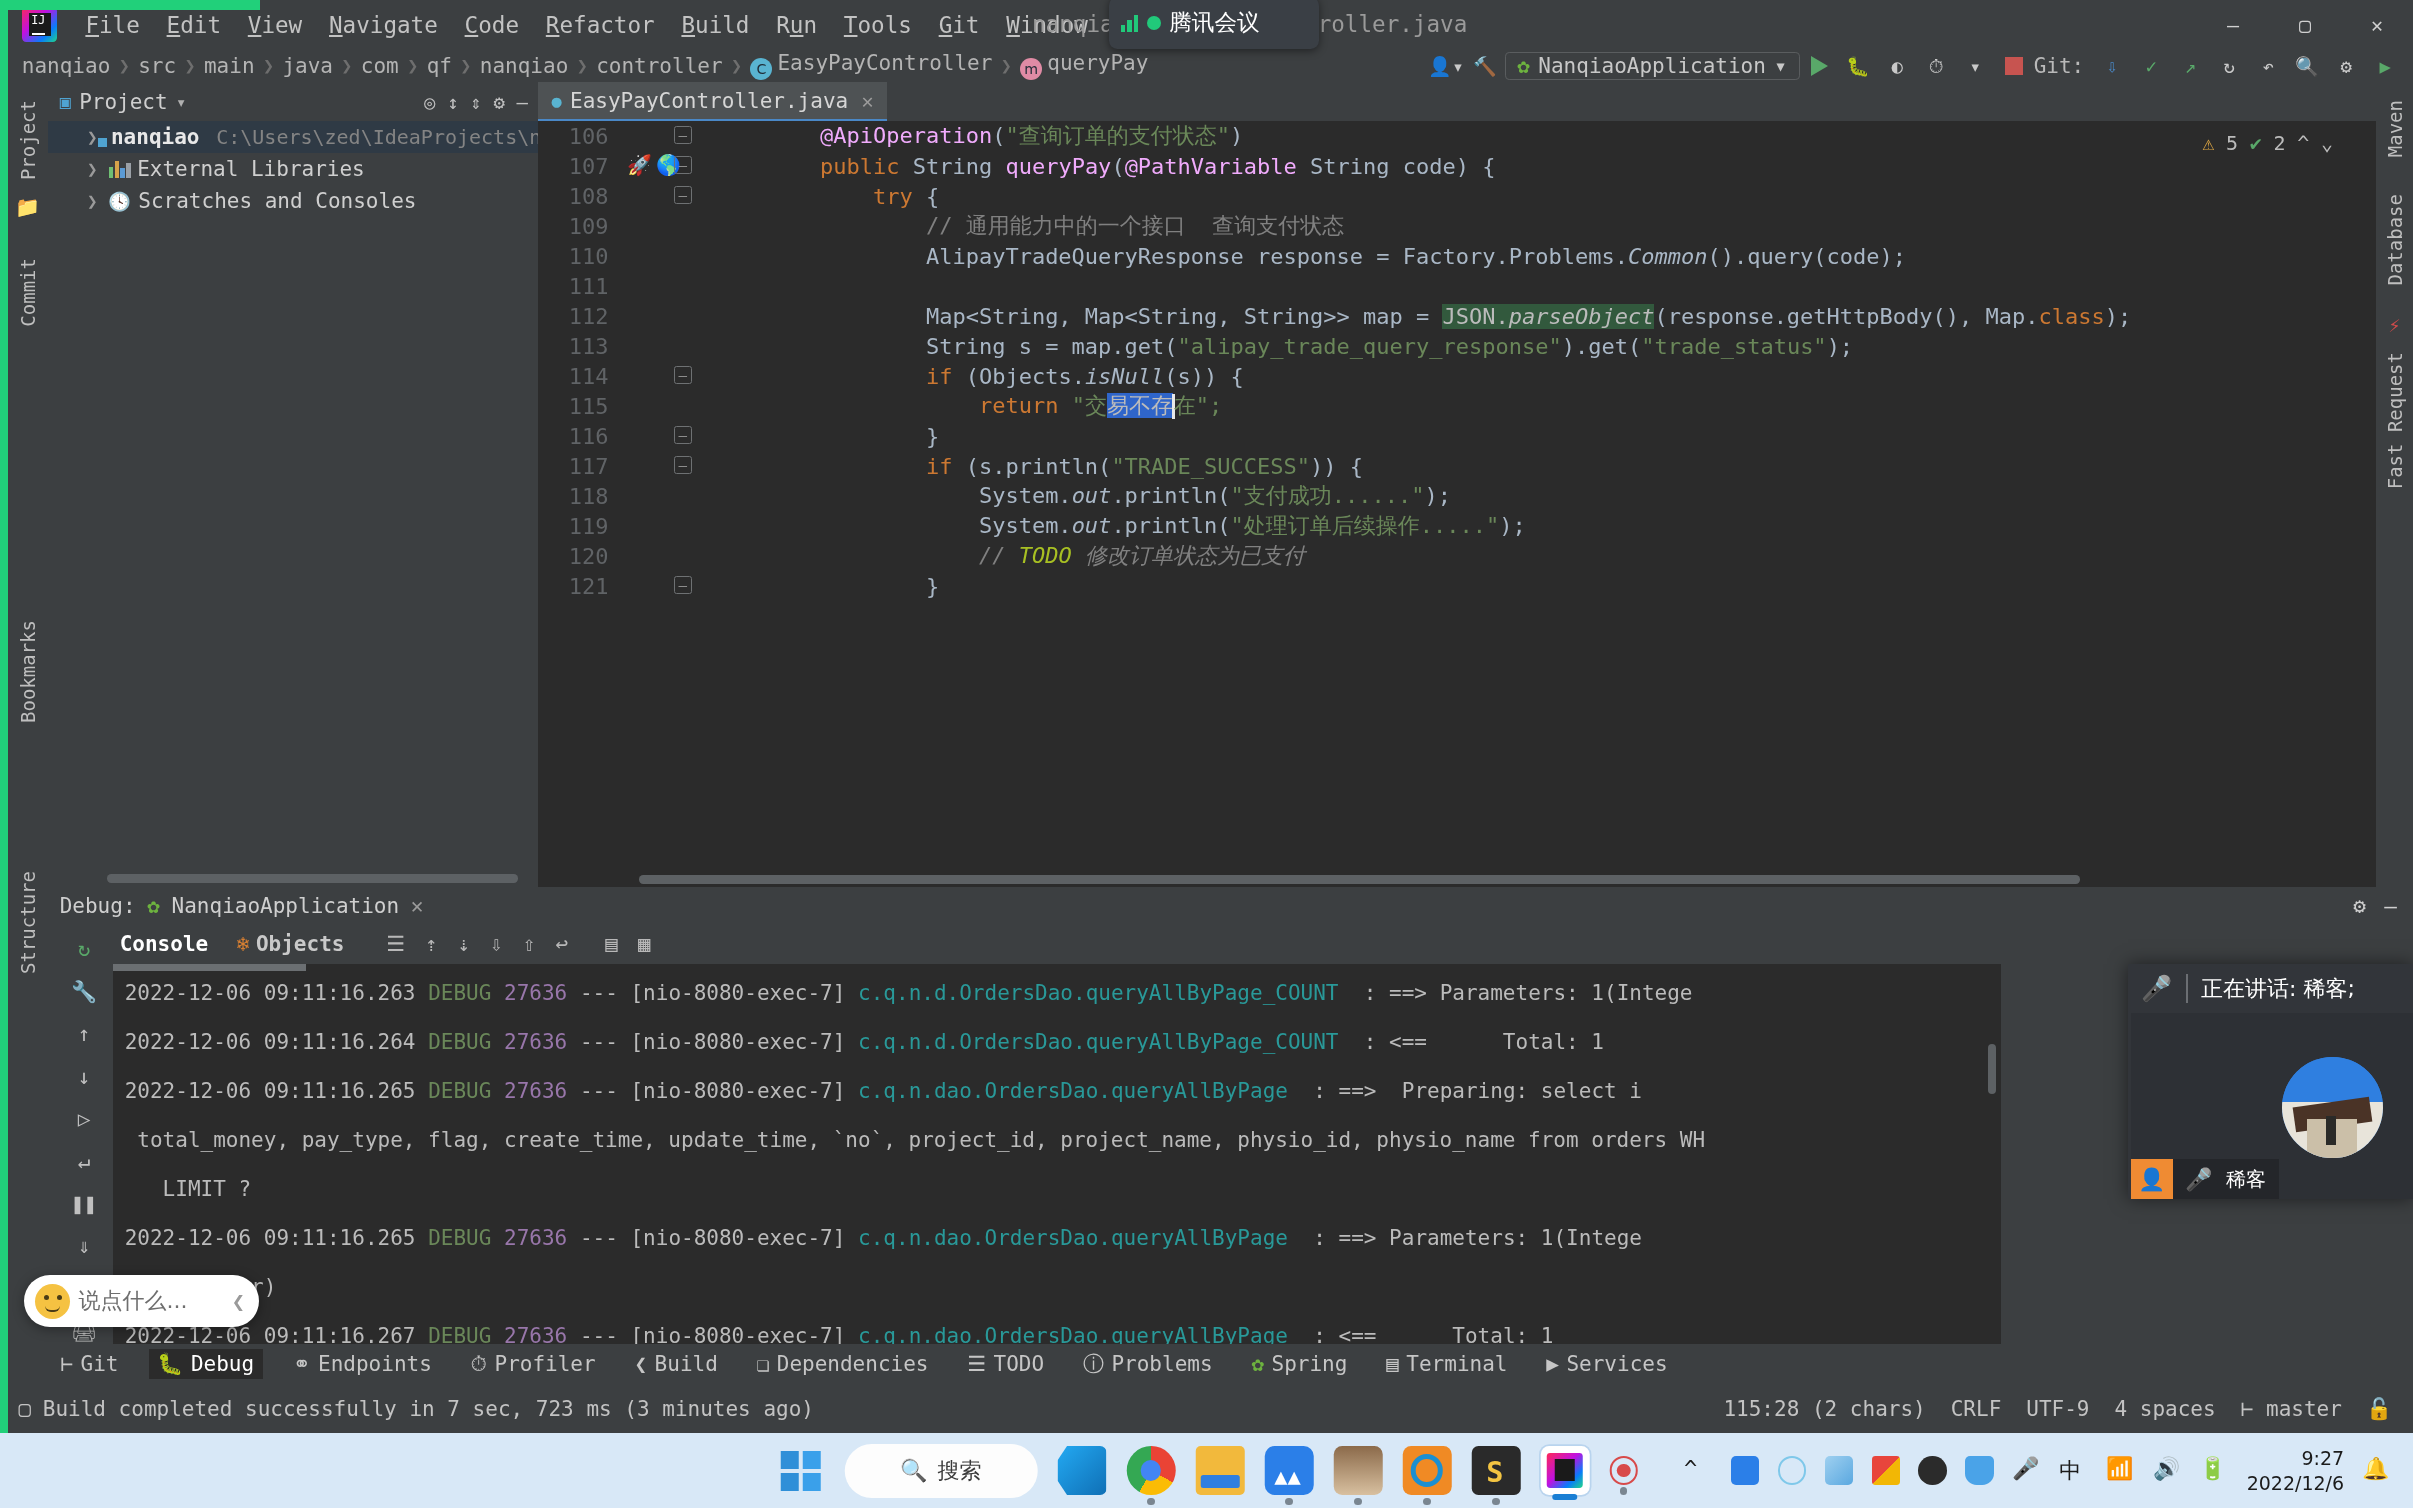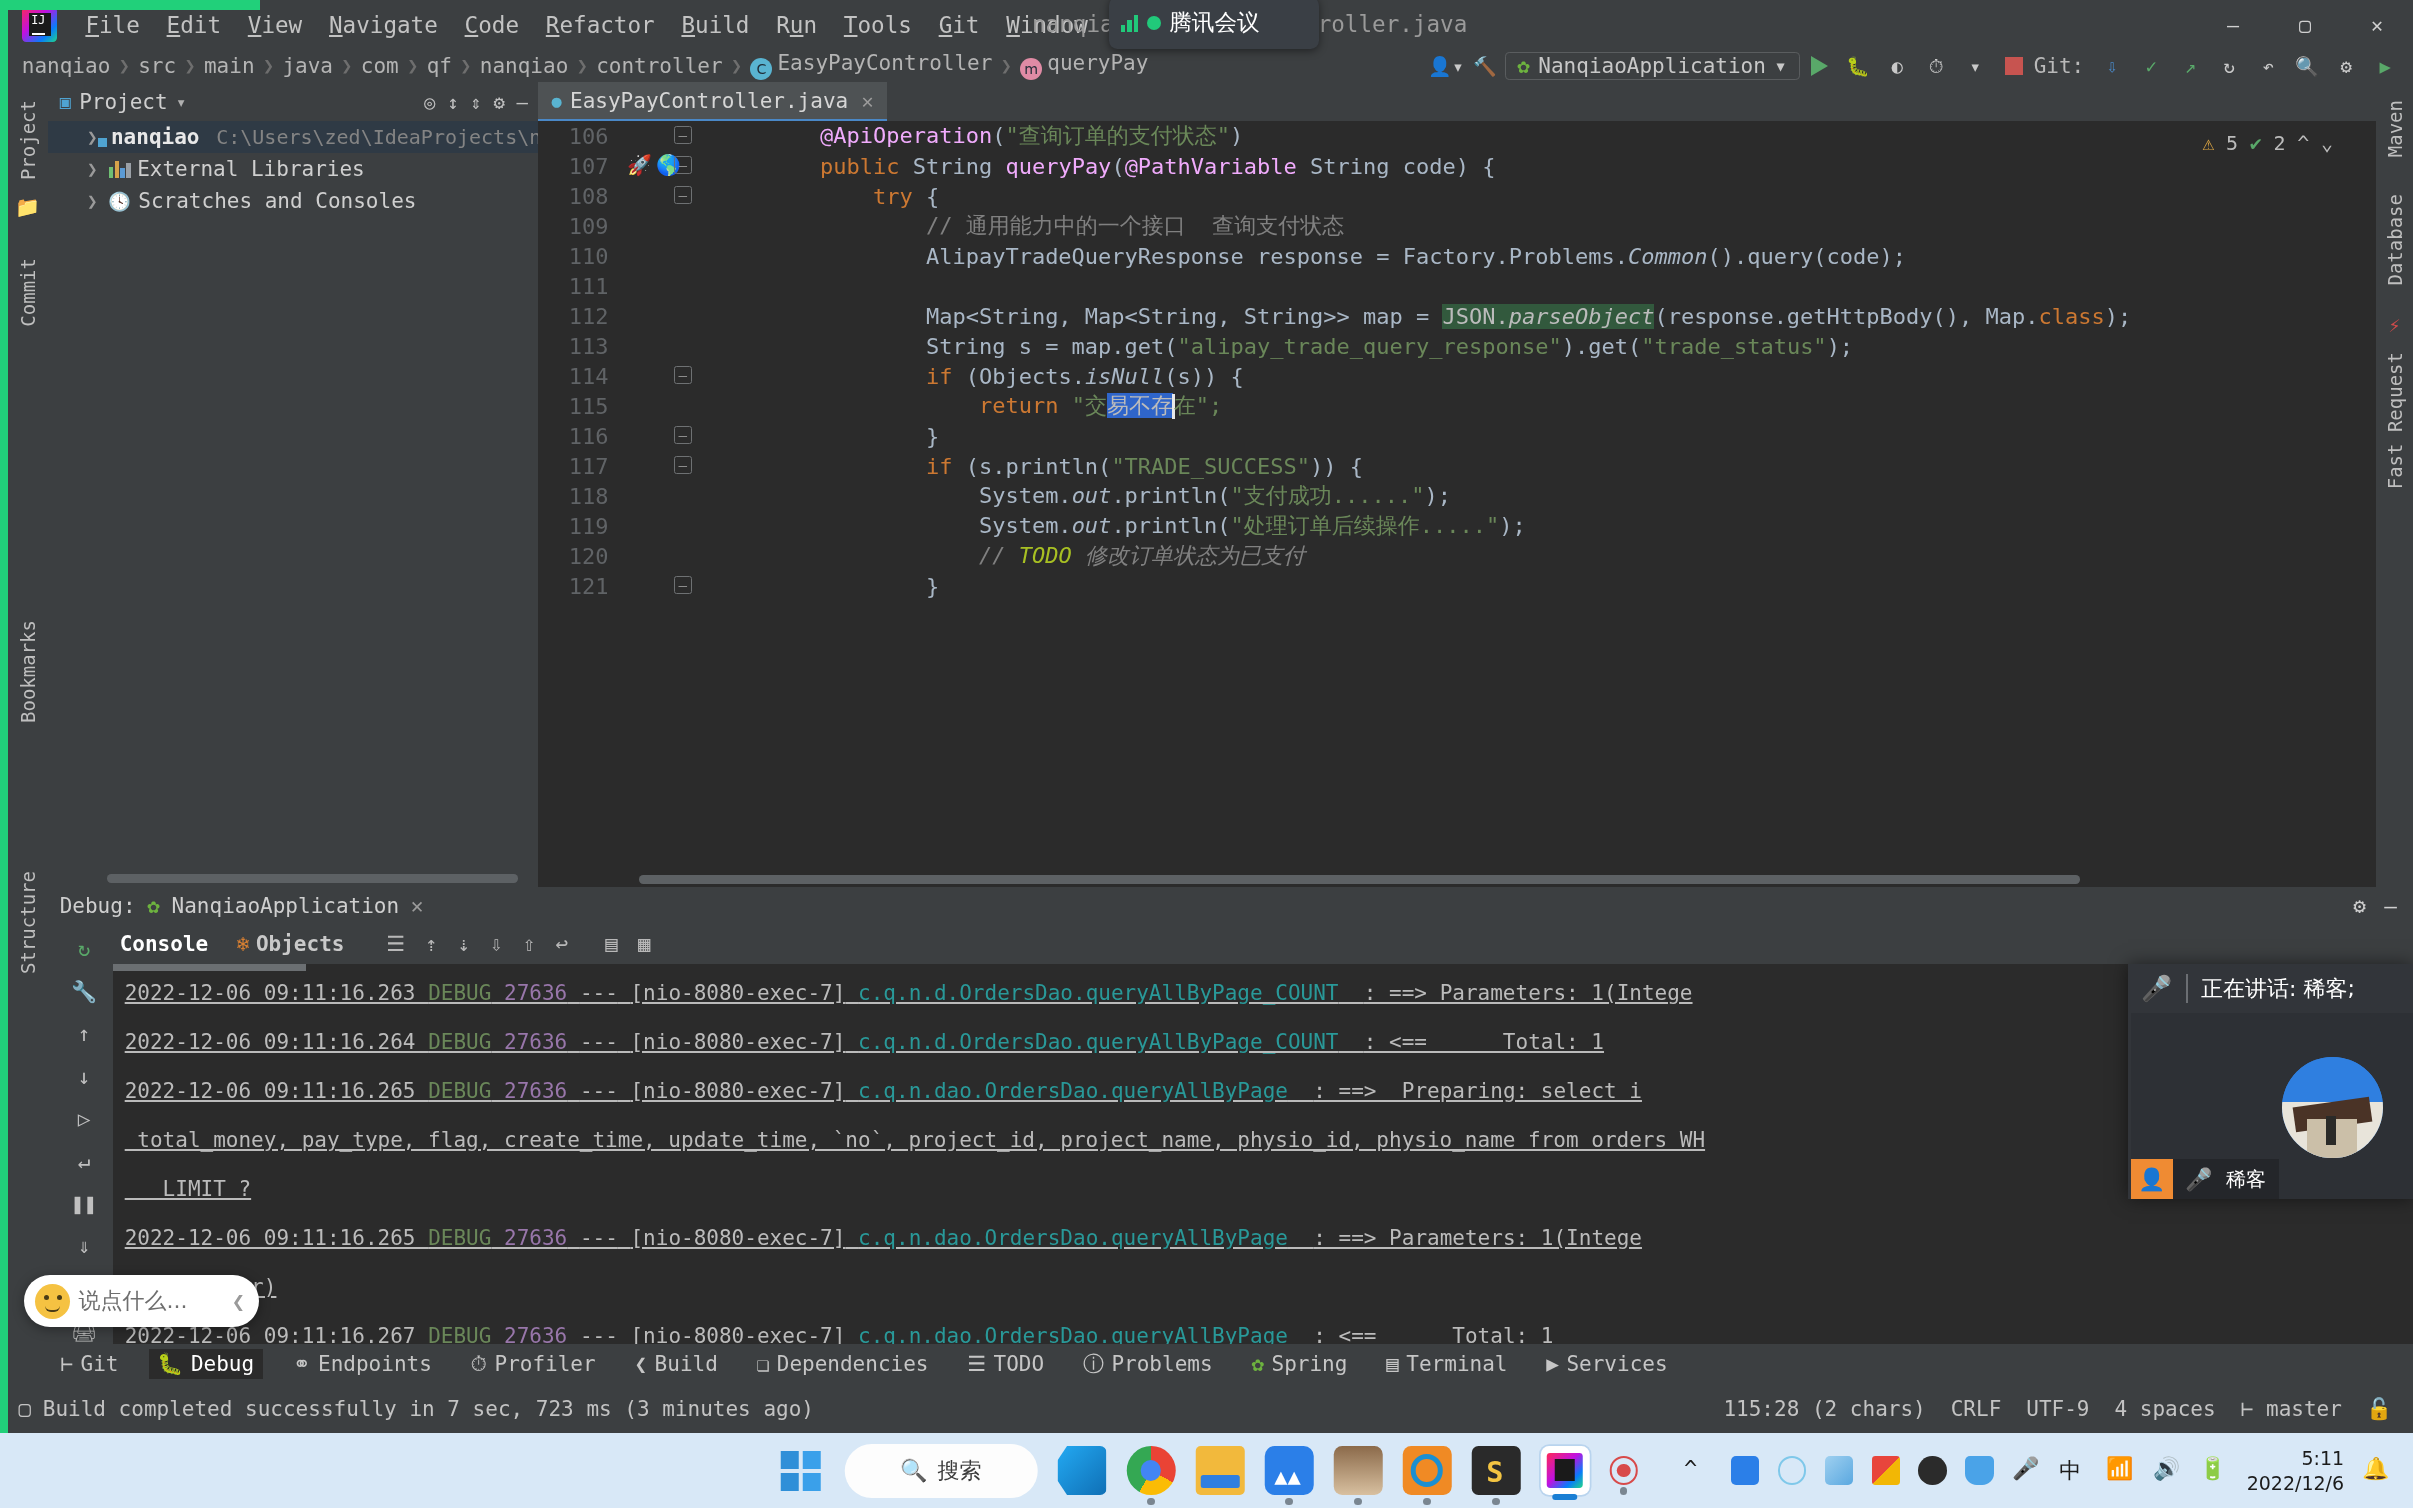--- a/index.html
+++ b/index.html
@@ -108,22 +108,22 @@
   .warn-chip { position:absolute; right:80px; top:10px; display:flex; align-items:center; gap:11.7px; font-size:20px;}
   .editor-scroll-h { position:absolute; left:101px; bottom:3.4px; width:1441px; height:8.4px; background:#5d6164; border-radius:4.2px;}
   .marker { position:absolute; right:8.4px; width:22px; height:3.4px; background:#8d8d8d;}
 
   
   #debug { position:absolute; left:48px; top:887px; width:2366px; height:488px; background:#3c3f41; }
   #dbg-hdr { height:37px; display:flex; align-items:center; gap:11.7px; padding-left:11.7px; color:#cfcfcf; font-size:21px;}
   #dbg-tabs { height:40px; display:flex; align-items:center; gap:15px; padding-left:65px; color:#c9c9c9; font-size:21px;}
   .dtab { display:flex; align-items:center; gap:6.7px; padding:3.4px 6.7px;font-weight:bold;}
   .dtab.active { color:#ffffff; }
-  #console { position:absolute; left:65px; top:77px; width:2300px; height:394px; background:#2b2b2b;
-             overflow:hidden; padding:5px 0 0 11.7px;text-decoration:underline;}
+  #console { position:absolute; left:65px; top:77px; width:1888px; height:394px; background:#2b2b2b;
+             overflow:hidden; padding:5px 0 0 11.7px;}
   .log { font-size:21px; line-height:49px; white-space:pre; font-family:"DejaVu Sans Mono",monospace; color:#bbbbbb;}
   .lg-debug { color:#6a8759;}
   .lg-pid { color:#9876aa;}
   .lg-cls { color:#299999;}
   #dbg-left { position:absolute; left:10px; top:37px; width:52px; bottom:0; display:flex; flex-direction:column;
               align-items:center; gap:18.4px; padding-top:13.4px; color:#c0c0c0; font-size:21px;}
   .dbg-scroll { position:absolute; right:5px; top:80px; width:8.4px; height:50px; background:#5d6164; border-radius:4.2px;}
 
   
   #bottombar { position:absolute; left:0; bottom:49px; width:2413px; height:40px; background:#3c3f41;
@@ -597,19 +597,19 @@
     <span class="tray-ic" style="background:linear-gradient(135deg,#9fd0f0,#5aa8e0);border-radius:5px"></span>
     <span class="tray-ic" style="background:linear-gradient(135deg,#e8453c 50%,#f2b705 50%);border-radius:3.4px"></span>
     <span class="tray-ic" style="background:#2b2b2b;border-radius:50%"></span>
     <span class="tray-ic" style="background:#4aa3e8;border-radius:5px 5px 11.7px 11.7px"></span>
     <span class="tray-ic" style="color:#2b6ea8;font-size:22px">🎤</span>
     <span class="tray-ic" style="color:#1b1b1b;font-size:22px;font-family:'DejaVu Sans',sans-serif">中</span>
     <span class="tray-ic" style="color:#1b1b1b;font-size:22px">📶</span>
     <span class="tray-ic" style="color:#1b1b1b;font-size:22px">🔊</span>
     <span class="tray-ic" style="color:#1b1b1b;font-size:22px">🔋</span>
     <span class="clock">
-      <div>5:11</div>
+      <div>9:27</div>
       <div>2022/12/6</div>
     </span>
     <span class="tray-ic" style="color:#1b1b1b;font-size:22px">🔔</span>
   </div>
 </div>
 
 
 </body></html>

